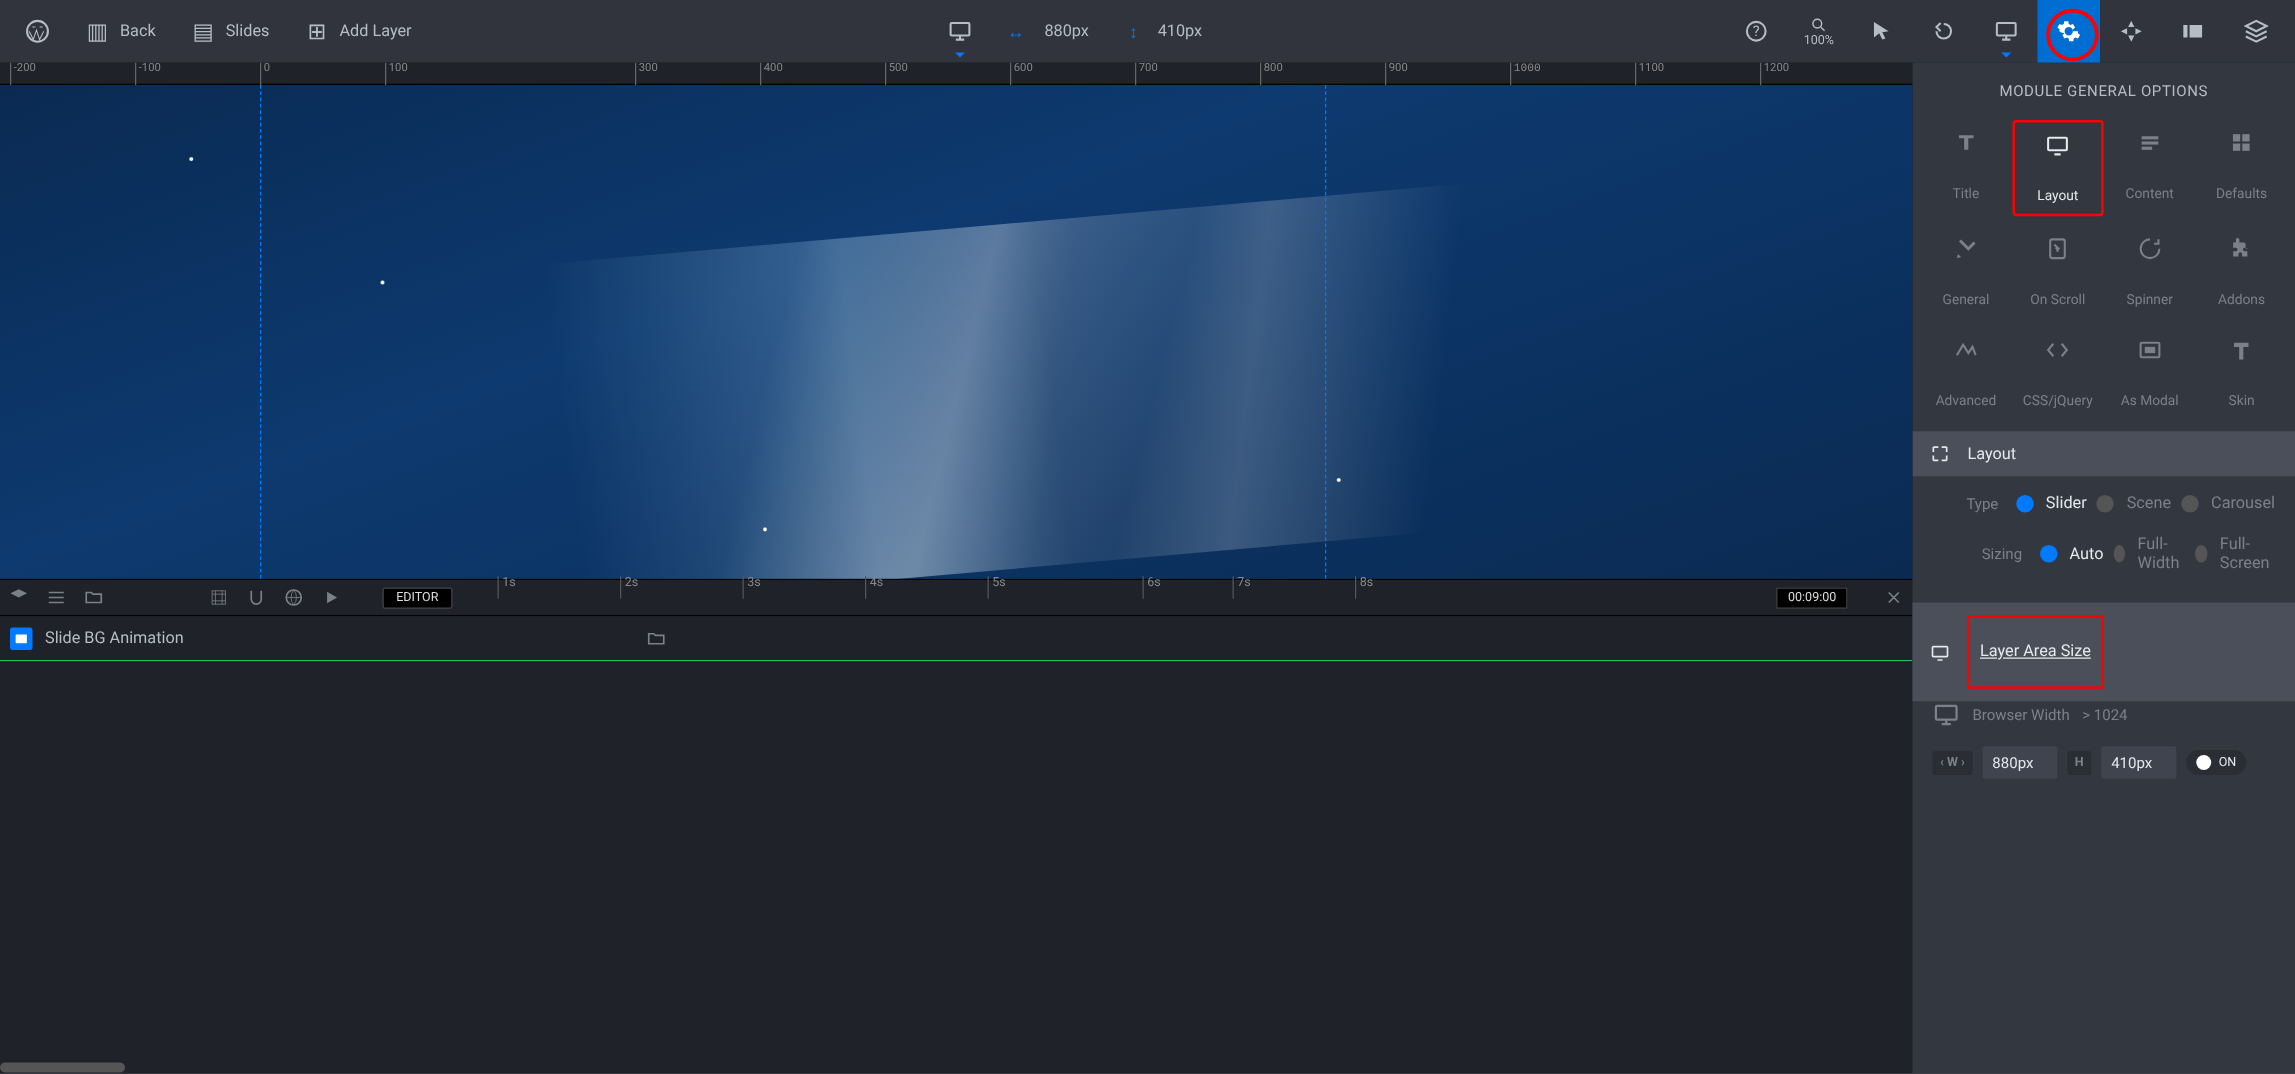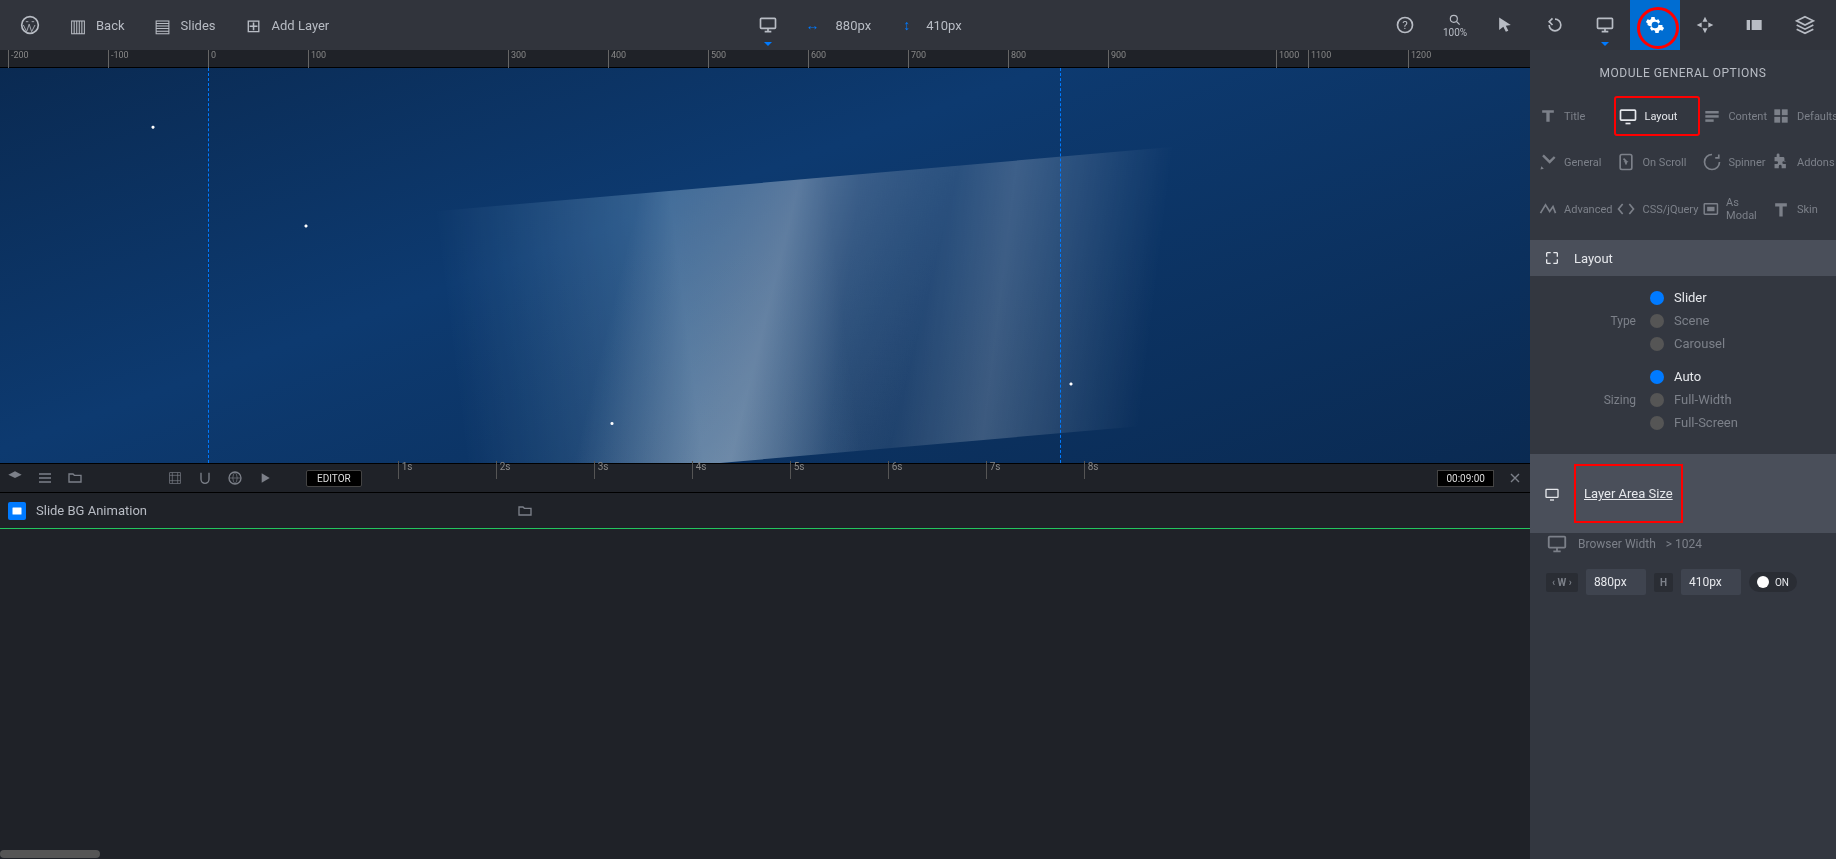--- a/index.html
+++ b/index.html
@@ -60,41 +60,41 @@
   .vruler{position:absolute;left:0;top:0;bottom:0;width:12px;font-size:9px;color:#888;}
 
   
   .timeline-hdr{height:30px;background:var(--bg-darker);display:flex;align-items:center;border-top:1px solid #000;border-bottom:1px solid #000;}
   .tl-iconbtn{width:30px;height:30px;display:flex;align-items:center;justify-content:center;cursor:pointer;color:var(--text-dim);}
   .tl-iconbtn svg{width:16px;height:16px;fill:currentColor;}
   .tl-gap{flex:0 0 70px;}
   .tl-editor-chip{background:#000;border:1px solid #444;color:#ddd;font-size:10px;padding:2px 10px;border-radius:2px;margin:0 6px;}
   .tl-ruler{flex:1;position:relative;height:47px;font-size:10px;color:#888;}
   .tl-ruler .sec{position:absolute;top:6px;border-left:1px solid #555;height:18px;padding-left:3px;}
-  .tl-time{background:#000;border:1px solid #444;color:#ddd;font-size:10px;padding:2px 8px;margin:0 6px;}
+  .tl-time{background:#000;border:1px solid #444;color:#ddd;font-size:10px;padding:2px 8px;margin:0 22px;}
   .timeline-row{height:36px;background:var(--bg-darker);display:flex;align-items:center;padding-left:8px;color:var(--text-main);gap:10px;border-bottom:1px solid #22c55e;}
   .timeline-row .row-icon{width:18px;height:18px;background:var(--accent-blue-light);display:flex;align-items:center;justify-content:center;border-radius:2px;}
   .timeline-rest{flex:1;background:var(--bg-darker);}
 
   
   .panel-title{text-align:center;padding:16px 0;color:var(--text-main);font-size:12px;letter-spacing:.5px;}
   .opt-grid{display:grid;grid-template-columns:repeat(4,1fr);gap:8px 0;padding:0 6px 10px;}
-  .opt-cell{display:flex;align-items:center;gap:6px;padding:8px 2px;cursor:pointer;color:var(--text-dim);font-size:11px;border-radius:3px;}
+  .opt-cell{display:flex;flex-direction:column;align-items:center;gap:24px;padding:8px 2px;cursor:pointer;color:var(--text-dim);font-size:11px;border-radius:3px;}
   .opt-cell.highlighted{border:2px solid var(--highlight-red);color:var(--text-bright);}
   .opt-cell svg{width:20px;height:20px;fill:currentColor;}
   .opt-cell.highlighted svg{fill:var(--accent-blue-light);}
   
   .section-hdr{background:var(--bg-panel-hdr);padding:10px 14px;display:flex;align-items:center;gap:14px;color:var(--text-bright);font-size:13px;}
   .section-hdr svg{width:16px;height:16px;fill:var(--text-main);}
   .section-hdr.highlighted span.lbl-wrap{border:2px solid var(--highlight-red);padding:20px 8px;text-decoration:underline;}
   
   .section-body{padding:14px 16px;}
   .form-row{display:flex;align-items:center;margin-bottom:10px;gap:14px;}
   .form-row .flabel{width:90px;text-align:right;color:var(--text-dim);font-size:12px;}
-  .radio-col{display:flex;flex-direction:column;gap:8px;}
+  .radio-col{display:flex;flex-direction:row;gap:8px;}
   .radio-item{display:flex;align-items:center;gap:10px;color:var(--text-dim);cursor:pointer;}
   .radio-item.sel{color:var(--text-bright);}
   .radio-dot{width:14px;height:14px;border-radius:50%;background:#555;}
   .radio-item.sel .radio-dot{background:var(--accent-blue-light);}
   
   .bw-row{display:flex;align-items:center;gap:10px;color:var(--text-dim);font-size:12px;padding:0 16px 14px;}
   .bw-row svg{width:22px;height:22px;fill:var(--text-dim);}
   
   .dim-inputs{display:flex;align-items:center;gap:8px;padding:0 16px 14px;}
   .dim-badge{background:#2a2d34;color:var(--text-dim);font-size:10px;font-weight:bold;padding:4px 6px;border-radius:2px;}
@@ -216,21 +216,21 @@
         <div class="tick" style="left: 208px;">0</div>
         <div class="tick" style="left: 308px;">100</div>
         <div class="tick" style="left: 408px; margin-top: 48px;">200</div>
         <div class="tick" style="left: 508px;">300</div>
         <div class="tick" style="left: 608px;">400</div>
         <div class="tick" style="left: 708px;">500</div>
         <div class="tick" style="left: 808px;">600</div>
         <div class="tick" style="left: 908px;">700</div>
         <div class="tick" style="left: 1008px;">800</div>
         <div class="tick" style="left: 1108px;">900</div>
-        <div class="tick" style="left: 1276px;">1000</div>
+        <div class="tick" style="left: 1208px; font-family: Liberation Mono, monospace;">1000</div>
         <div class="tick" style="left: 1308px;">1100</div>
         <div class="tick" style="left: 1408px;">1200</div>
       </div>
 
     <div class="canvas-wrap">
       <div class="canvas-bg"></div>
       <div class="vruler"></div>
       <div class="guide-v" style="left:208px"></div>
       <div class="guide-v" style="left:1060px"></div>
     </div>
@@ -275,21 +275,21 @@
           </svg>
         </div>
       <div style="width:20px"></div>
       <div class="tl-editor-chip">EDITOR</div>
       <div class="tl-ruler" id="tlRuler">
           <div class="sec" style="left: 30px;">1s</div>
           <div class="sec" style="left: 128px;">2s</div>
           <div class="sec" style="left: 226px;">3s</div>
           <div class="sec" style="left: 324px;">4s</div>
           <div class="sec" style="left: 422px;">5s</div>
-          <div class="sec" style="left: 520px;">6s</div>
+          <div class="sec" style="left: 546px;">6s</div>
           <div class="sec" style="left: 618px;">7s</div>
           <div class="sec" style="left: 716px;">8s</div>
         </div>
       <div class="tl-time">00:09:00</div>
       <div class="tl-iconbtn">
           <svg viewBox="0 0 24 24">
             <path d="M6 6l12 12M18 6L6 18" stroke="currentColor" stroke-width="2"></path>
           </svg>
         </div>
     </div>

